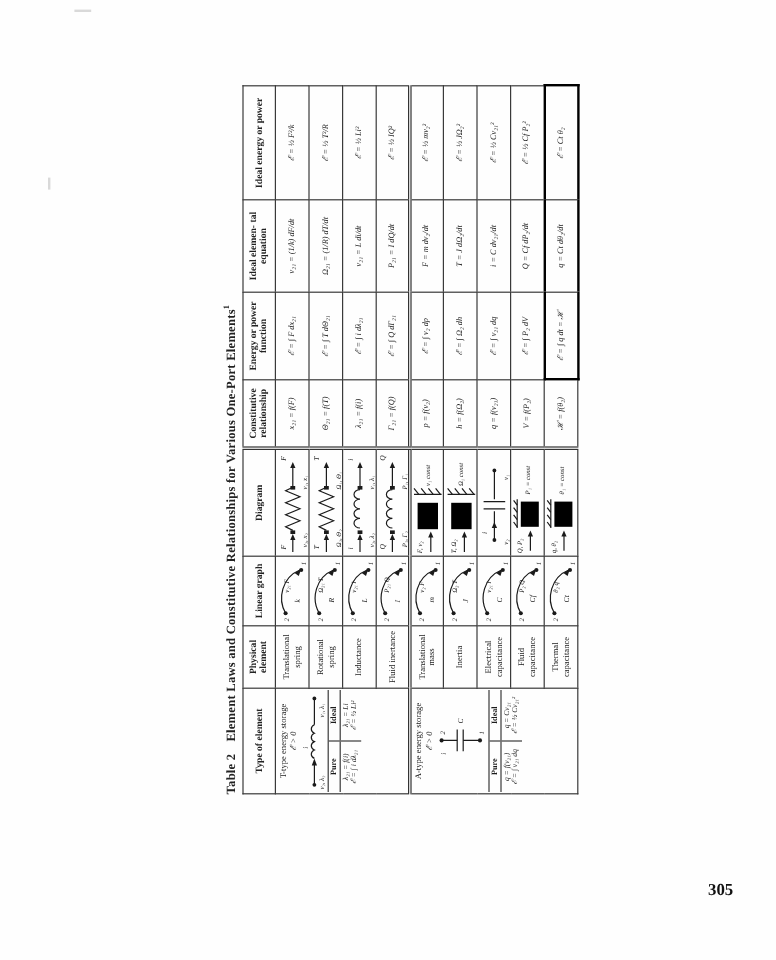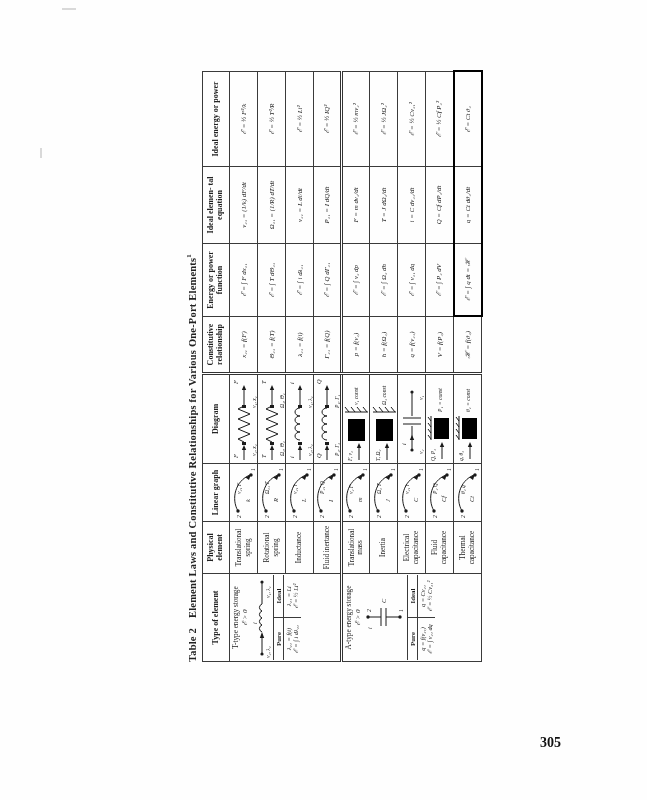--- a/index.html
+++ b/index.html
@@ -37,21 +37,21 @@
   .pi > div:last-child{border-right:none;}
   .pi .pilab{font-size:6.8px;font-weight:bold;border-bottom:1px solid #3a3a3a;
              margin-bottom:1px;}
   .pi .fml{display:block;white-space:nowrap;font-size:6.3px;}
   svg{display:block;margin:0 auto;}
   svg text{font-size:6.3px;font-family:"Liberation Serif",serif;fill:#1b1b1b;
            font-style:italic;}
   svg .nlab{font-size:5.6px;}
   svg path,svg line{stroke:#1b1b1b;fill:none;stroke-width:1;}
   svg .fillb{fill:#1b1b1b;stroke:none;}
-  .pagenum{position:absolute;left:540px;top:735px;font-size:14px;font-weight:bold;
+  .pagenum{position:absolute;left:590px;top:735px;font-size:14px;font-weight:bold;
            color:#111;}
   .artifact{position:absolute;background:#d9d9d9;}
 </style>
 </head>
 <body>
 
 <div class="page">
   <div class="artifact" style="left:62px;top:8px;width:14px;height:2px;"></div>
   <div class="artifact" style="left:40px;top:148px;width:2px;height:10px;"></div>
 

